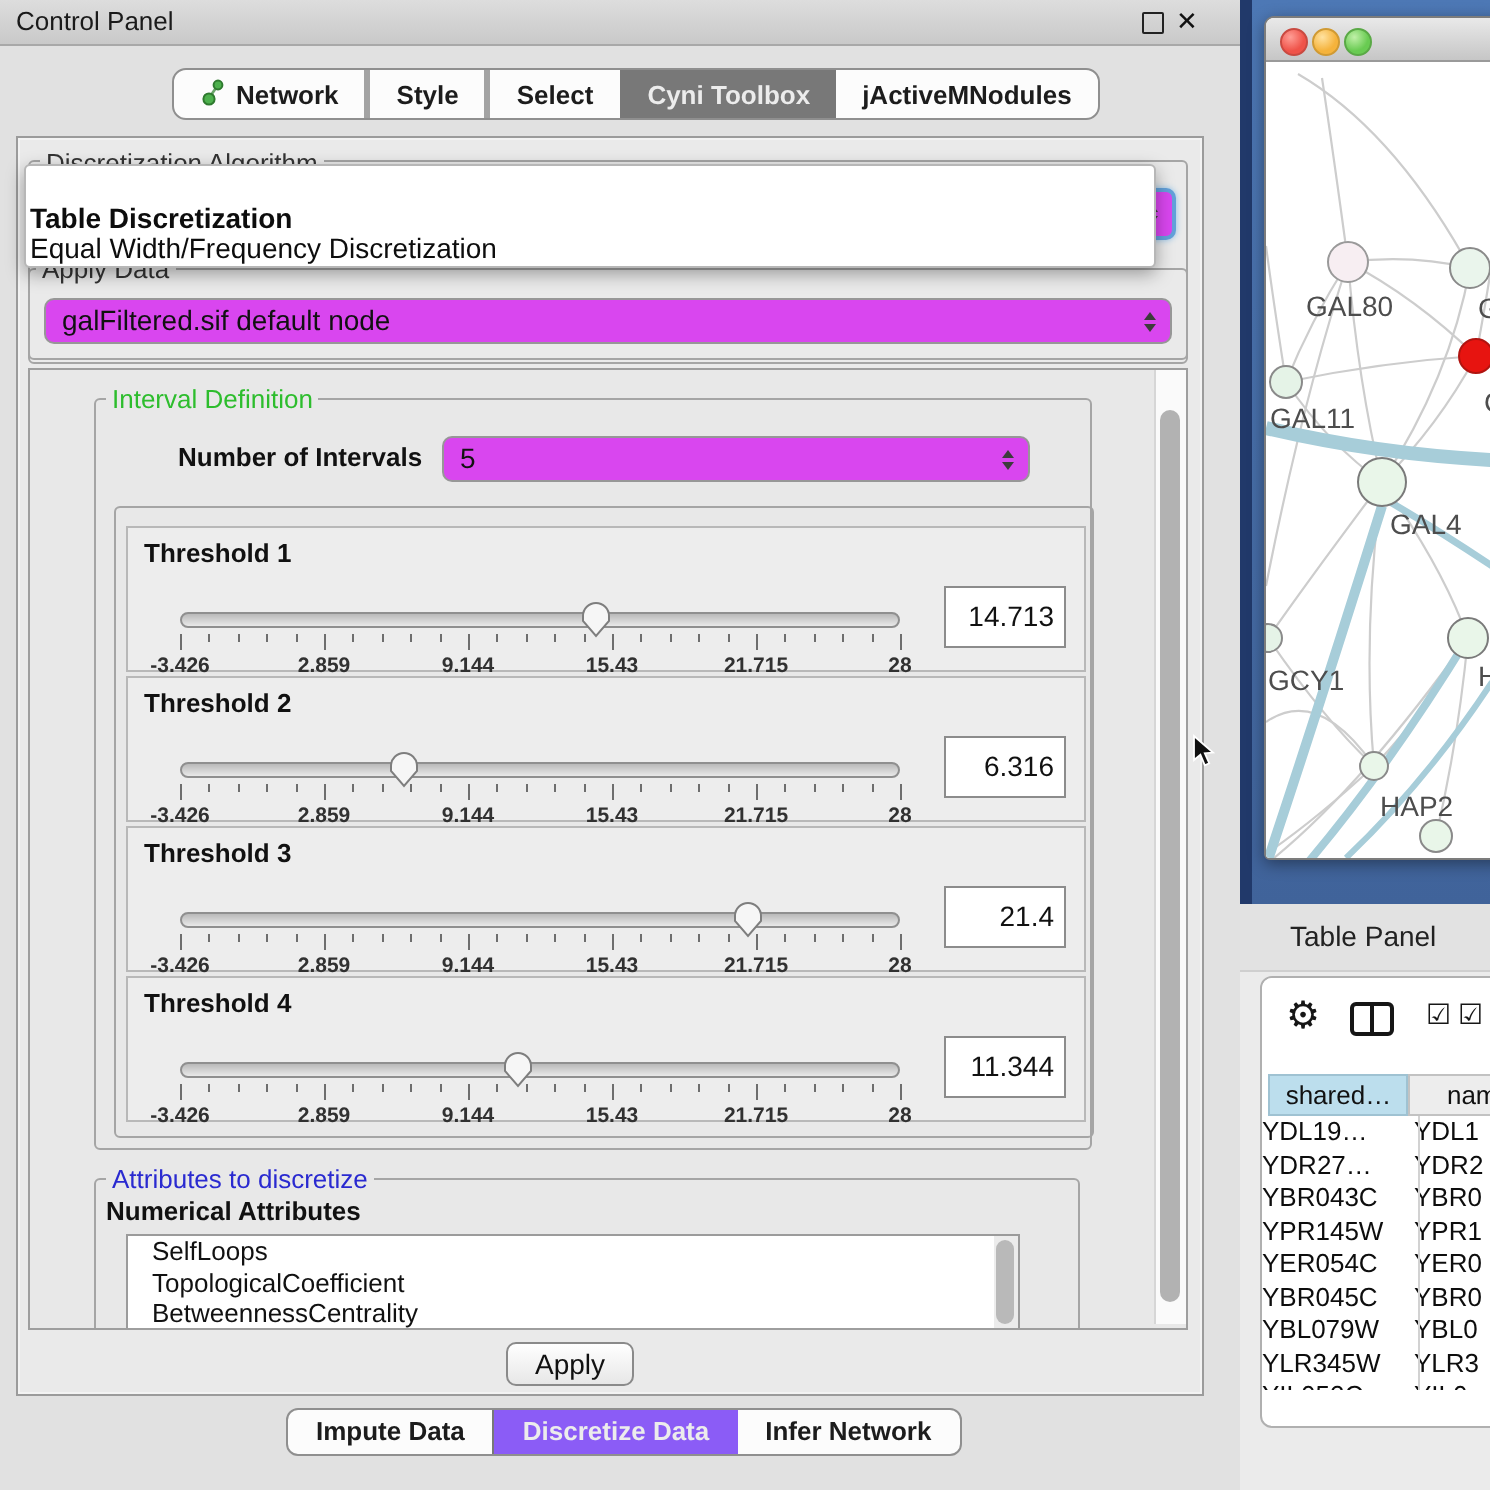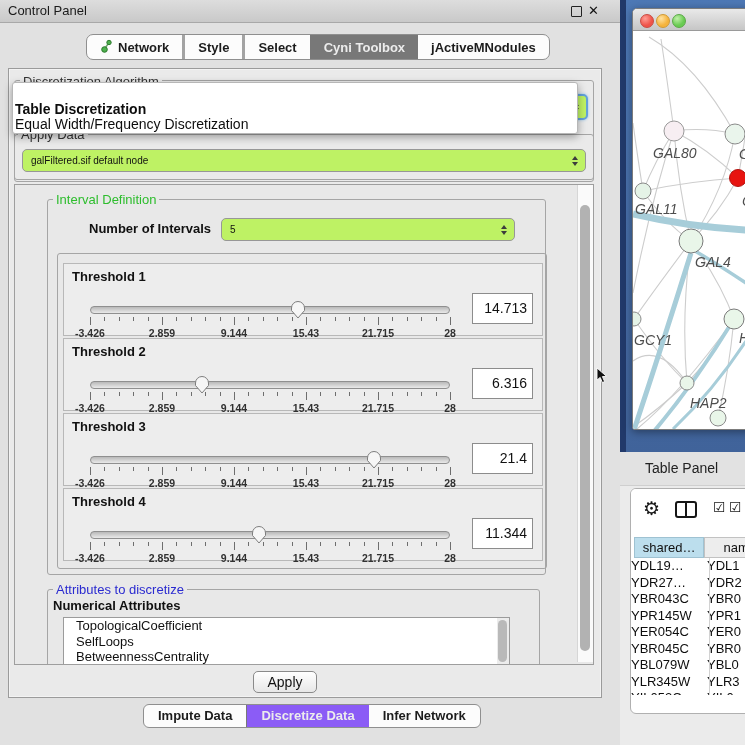--- a/index.html
+++ b/index.html
@@ -28,22 +28,22 @@
     background:#eaeaea;border:1px solid #9b9b9b;box-shadow:inset 0 0 0 1px #f3f3f3;}
 
   .group{position:absolute;border:1px solid #a5a5a5;border-radius:3px;}
   .legend{position:absolute;font-size:13px;padding:0 3px;white-space:nowrap;}
   .legend.on-light{background:#eaeaea;}
   .legend.on-pane{background:#e8e8e8;}
   .legend.green{color:#2dbd2d;}
   .legend.blue{color:#2a2ad0;}
   .legend.dark{color:#333;}
 
-  .combo{position:absolute;background:#bef264;border:1px solid #979797;border-radius:5px;
-    font-size:10px;color:#111;}
+  .combo{position:absolute;background:#d946ef;border:1px solid #979797;border-radius:5px;
+    font-size:14px;color:#111;}
   .combo .ctext{position:absolute;left:8px;top:0;line-height:21px;}
   .spinner{position:absolute;right:7px;top:50%;transform:translateY(-50%);
     display:flex;flex-direction:column;gap:2px;align-items:center;}
   .spin-up{width:0;height:0;border-left:3.5px solid transparent;border-right:3.5px solid transparent;
     border-bottom:4px solid #3c3c3c;}
   .spin-down{width:0;height:0;border-left:3.5px solid transparent;border-right:3.5px solid transparent;
     border-top:4px solid #3c3c3c;}
 
   .algo-combo{left:22px;top:94px;width:562px;height:22px;border:2px solid #63a1da;
     box-shadow:0 0 3px #8cc0ea;}
@@ -96,21 +96,21 @@
   .net-frame{position:absolute;left:0;top:0;width:125px;height:452px;
     background:linear-gradient(180deg,#4d78b5,#40639a);}
   .net-frame .dark-strip{position:absolute;left:0;top:0;width:6px;height:452px;background:#21396a;}
   .mac-window{position:absolute;left:12px;top:8px;width:120px;height:420px;background:#fff;
     border:1px solid #7c7c7c;border-radius:5px 5px 3px 3px;box-shadow:0 2px 8px rgba(0,0,0,.4);overflow:hidden;}
   .mac-titlebar{height:21px;background:linear-gradient(#e9e9e9,#c6c6c6);border-bottom:1px solid #9a9a9a;position:relative;}
   .light{position:absolute;top:4.5px;width:12px;height:12px;border-radius:50%;}
   .light.red{left:7px;background:radial-gradient(circle at 35% 30%,#ff9d95,#ef5349 60%);border:1px solid #c94a41;}
   .light.yellow{left:23px;background:radial-gradient(circle at 35% 30%,#ffe2a0,#f5b33c 60%);border:1px solid #d09a33;}
   .light.green{left:39px;background:radial-gradient(circle at 35% 30%,#c0f0a8,#69cb52 60%);border:1px solid #5aa946;}
-  .net-canvas{position:relative;width:113px;height:398px;overflow:hidden;background:#fff;font-style:italic;}
+  .net-canvas{position:relative;width:113px;height:398px;overflow:hidden;background:#fff;}
 
   .tp-header{position:absolute;left:0;top:452px;width:125px;height:33px;background:#e2e2e2;
     border-bottom:1px solid #cfcfcf;}
   .tp-header .txt{position:absolute;left:25px;top:0;line-height:33px;font-size:14px;color:#222;}
   .tp-body{position:absolute;left:0;top:486px;width:125px;height:259px;background:#ebebeb;}
   .table-container{position:absolute;left:10px;top:2px;width:130px;height:224px;background:#fff;
     border:1px solid #b0b0b0;border-radius:6px;overflow:hidden;}
   .tp-toolbar{position:absolute;left:0;top:0;width:100%;height:44px;background:#fff;}
   .gear{position:absolute;left:12px;top:8px;font-size:19px;color:#161616;}
   .columns-icon{position:absolute;left:44px;top:12px;width:18px;height:13px;border:2px solid #161616;border-radius:3px;}
@@ -400,22 +400,22 @@
         </div>
       </div>
       <div class="thr-value">11.344</div>
     </div>
 
     <div class="group" style="left:32px;top:404px;width:491px;height:80px;"></div>
     <span class="legend on-pane blue" style="left:38px;top:397px;">Attributes to discretize</span>
     <span class="abs" style="left:38px;top:413px;font-size:13px;font-weight:bold;color:#111;">Numerical Attributes</span>
     <div class="attr-list" style="left:48px;top:432px;">
       <div id="attr-items">
+          <div class="attr-item">SelfLoops</div>
           <div class="attr-item">TopologicalCoefficient</div>
-          <div class="attr-item">SelfLoops</div>
           <div class="attr-item">BetweennessCentrality</div>
         </div>
       <div class="list-scrollbar">
           <div class="list-thumb"></div>
         </div>
     </div>
 
     <div class="v-scrollbar">
       <div class="v-thumb"></div>
     </div>

